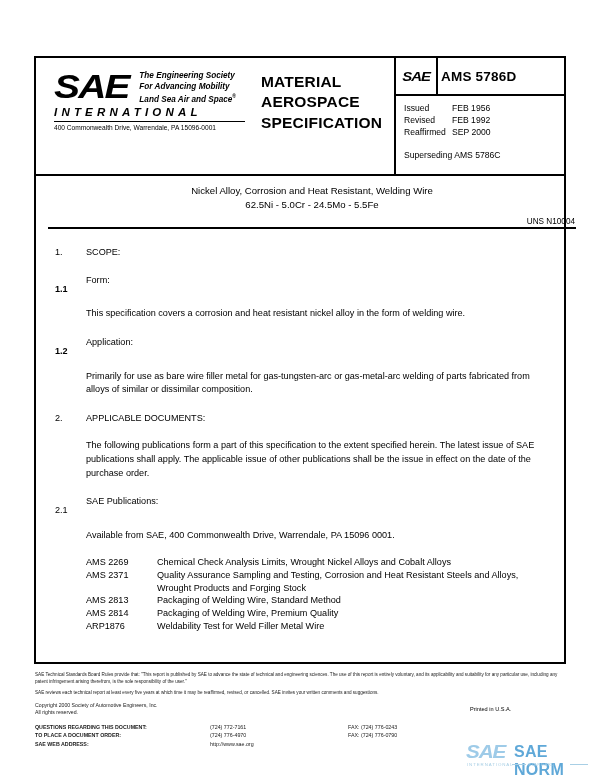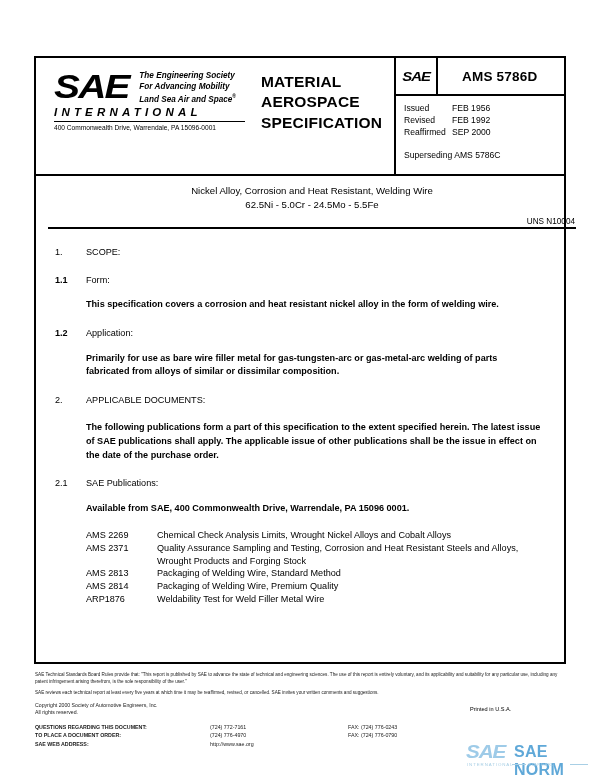--- a/index.html
+++ b/index.html
@@ -121,21 +121,21 @@
     box-sizing: border-box;
   }
   .sae-mini span {
     font-weight: bold;
     font-style: italic;
     font-size: 13px;
     letter-spacing: -0.8px;
     transform: scaleX(1.15);
   }
   .hdr-idrow .ams-no {
-    padding-left: 24px;
+    padding-left: 3px;
     font-size: 13.5px;
     font-weight: bold;
     letter-spacing: 0.2px;
   }
   .hdr-dates {
     flex: 1;
     padding: 6px 0 0 8px;
     box-sizing: border-box;
   }
   .date-line {
@@ -188,27 +188,26 @@
   }
   .sec-head {
     display: flex;
     margin-bottom: 14px;
   }
   .sec-head .num { width: 31px; }
   .sec-sub {
     display: flex;
     margin-bottom: 11px;
   }
-  .sec-sub .num { width: 31px; font-weight: bold; }
+  .sec-sub .num { width: 31px; font-weight: bold; margin-top: 9px; }
   .sec-sub .num.plain { font-weight: normal; }
   .para {
     margin-left: 31px;
     margin-bottom: 15px;
     max-width: 460px;
-    font-weight: bold;
   }
   .para.tight { margin-bottom: 13px; }
 
   .pubs {
     margin-left: 31px;
     margin-top: 13px;
   }
   .pub-row {
     display: flex;
     line-height: 1.42;

